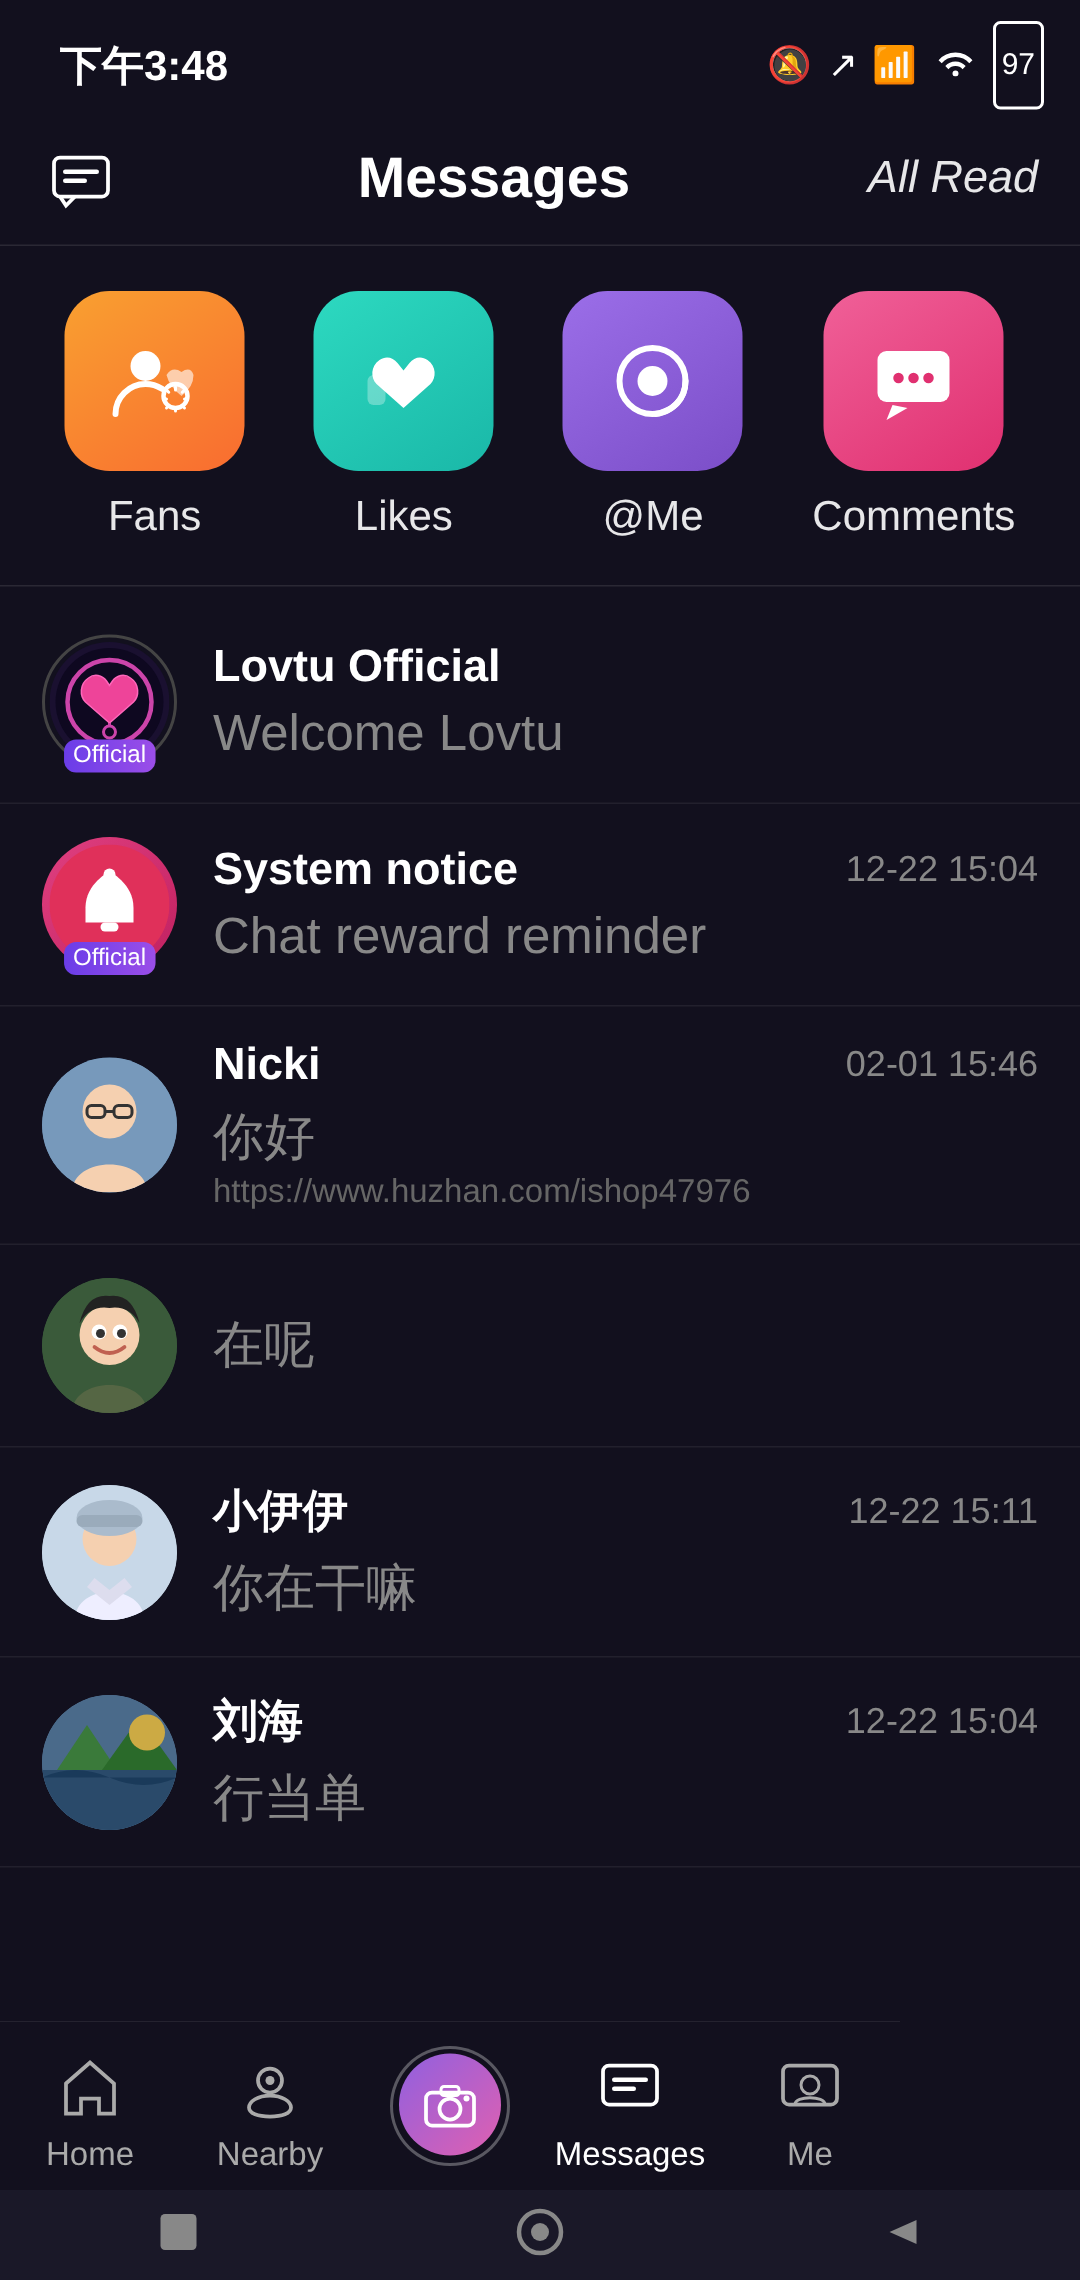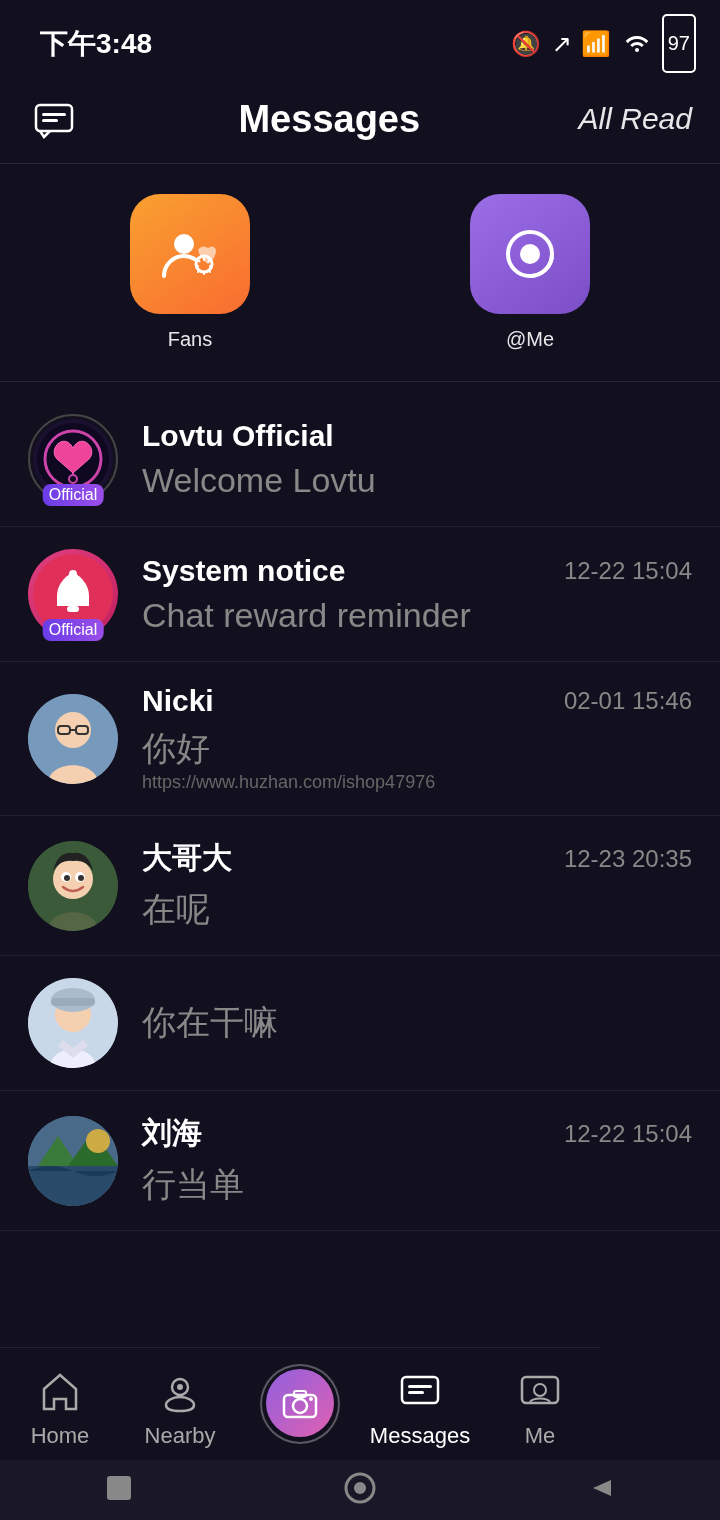--- a/index.html
+++ b/index.html
@@ -88,21 +88,21 @@
       border-radius: 30px;
       display: flex;
       align-items: center;
       justify-content: center;
     }
     .cat-fans { background: linear-gradient(145deg, #f9a030, #f96c30); }
     .cat-likes { background: linear-gradient(145deg, #2dd9c0, #1ab8a8); }
     .cat-atme { background: linear-gradient(145deg, #9b6ee8, #7b4ec8); }
     .cat-comments { background: linear-gradient(145deg, #f06098, #e03070); }
     .category-label {
-      font-size: 20px;
+      font-size: 28px;
       color: #ffffff;
       opacity: 0.9;
     }
 
     
     .message-list {
       margin-top: 10px;
     }
     .message-item {
       display: flex;
@@ -165,21 +165,21 @@
       flex-shrink: 0;
     }
     .message-preview {
       font-size: 34px;
       color: #888;
       white-space: nowrap;
       overflow: hidden;
       text-overflow: ellipsis;
     }
     .message-preview-url {
-      font-size: 18px;
+      font-size: 22px;
       color: #666;
     }
 
     
     .avatar-system {
       background: linear-gradient(135deg, #e04080, #c02060);
     }
     .avatar-nicki {
       background: #6688aa;
     }
@@ -301,32 +301,54 @@
         <circle cx="26" cy="22" r="10" fill="white"></circle>
         <path d="M6 54c0-11 9-20 20-20h0c4 0 7.8 1.2 11 3.2" fill="none" stroke="white" stroke-width="4" stroke-linecap="round"></path>
         <circle cx="46" cy="42" r="8" fill="none" stroke="white" stroke-width="3"></circle>
         <path d="M46 36 L46 38 M40 38 L41.5 39.5 M38 44 L40 44 M40 50 L41.5 48.5 M46 52 L46 50 M52 50 L50.5 48.5 M54 44 L52 44 M52 38 L50.5 39.5" stroke="white" stroke-width="2" stroke-linecap="round"></path>
         <path d="M40 28 Q44 22 50 26 Q56 22 58 28 Q58 36 50 42 Q42 36 40 28Z" fill="rgba(255,255,255,0.6)"></path>
       </svg>
     </div>
     <span class="category-label">Fans</span>
   </div>
 
+  <div class="category-item">
+    <div class="category-icon-wrap cat-likes">
+      <svg width="64" height="64" viewBox="0 0 64 64" fill="white">
+        <path d="M32 50 L14 34 C10 30 10 22 16 18 C20 15 25 16 28 20 L32 25 L36 20 C39 16 44 15 48 18 C54 22 54 30 50 34 Z" fill="white"></path>
+        <path d="M18 30 L22 38 L28 44" fill="none" stroke="rgba(255,255,255,0.4)" stroke-width="2"></path>
+        <rect x="8" y="28" width="12" height="20" rx="4" fill="rgba(255,255,255,0.3)"></rect>
+      </svg>
+    </div>
+    <span class="category-label">Likes</span>
+  </div>
 
   <div class="category-item">
     <div class="category-icon-wrap cat-atme">
       <svg width="64" height="64" viewBox="0 0 64 64" fill="white">
         <circle cx="32" cy="32" r="22" fill="none" stroke="white" stroke-width="4"></circle>
         <circle cx="32" cy="32" r="10" fill="white"></circle>
         <path d="M54 32 C54 44 46 52 34 54" stroke="white" stroke-width="4" fill="none" stroke-linecap="round"></path>
       </svg>
     </div>
     <span class="category-label">@Me</span>
   </div>
 
+  <div class="category-item">
+    <div class="category-icon-wrap cat-comments">
+      <svg width="64" height="64" viewBox="0 0 64 64" fill="white">
+        <rect x="8" y="12" width="48" height="34" rx="6" fill="white"></rect>
+        <path d="M18 48 L14 58 L28 50" fill="white"></path>
+        <circle cx="22" cy="30" r="3.5" fill="#e03070"></circle>
+        <circle cx="32" cy="30" r="3.5" fill="#e03070"></circle>
+        <circle cx="42" cy="30" r="3.5" fill="#e03070"></circle>
+      </svg>
+    </div>
+    <span class="category-label">Comments</span>
+  </div>
 
 </div>
 
 <div class="divider"></div>
 
 <div class="message-list">
 
   <div class="message-item">
     <div class="avatar-wrap">
       <div class="avatar avatar-lovtu">
@@ -411,24 +433,20 @@
           <circle cx="38" cy="36" r="5" fill="white"></circle>
           <circle cx="52" cy="36" r="5" fill="white"></circle>
           <circle cx="39" cy="37" r="3" fill="#333"></circle>
           <circle cx="53" cy="37" r="3" fill="#333"></circle>
 
           <path d="M35 46 Q45 54 55 46" fill="none" stroke="#c06050" stroke-width="2.5" stroke-linecap="round"></path>
         </svg>
       </div>
     </div>
     <div class="message-content">
-      <div class="message-name-row">
-        <span class="message-name">大哥大</span>
-        <span class="message-time">12-23 20:35</span>
-      </div>
       <span class="message-preview">在呢</span>
     </div>
   </div>
 
   <div class="message-item">
     <div class="avatar-wrap">
       <div class="avatar avatar-xiao">
         <svg width="90" height="90" viewBox="0 0 90 90">
           <circle cx="45" cy="45" r="45" fill="#c8d8e8"></circle>
 
@@ -436,20 +454,24 @@
 
           <ellipse cx="45" cy="22" rx="22" ry="12" fill="#aabbcc"></ellipse>
           <rect x="23" y="20" width="44" height="8" rx="4" fill="#9aabbb"></rect>
           <path d="M22 90 C22 65 68 65 68 90" fill="#eeeeff"></path>
 
           <path d="M30 68 L45 80 L60 68 L55 62 L45 70 L35 62Z" fill="#ddddee"></path>
         </svg>
       </div>
     </div>
     <div class="message-content">
+      <div class="message-name-row">
+        <span class="message-name">小伊伊</span>
+        <span class="message-time">12-22 15:11</span>
+      </div>
       <span class="message-preview">你在干嘛</span>
     </div>
   </div>
 
   <div class="message-item">
     <div class="avatar-wrap">
       <div class="avatar avatar-liu">
         <svg width="90" height="90" viewBox="0 0 90 90">
           <circle cx="45" cy="45" r="45" fill="#4a6a8a"></circle>
 

